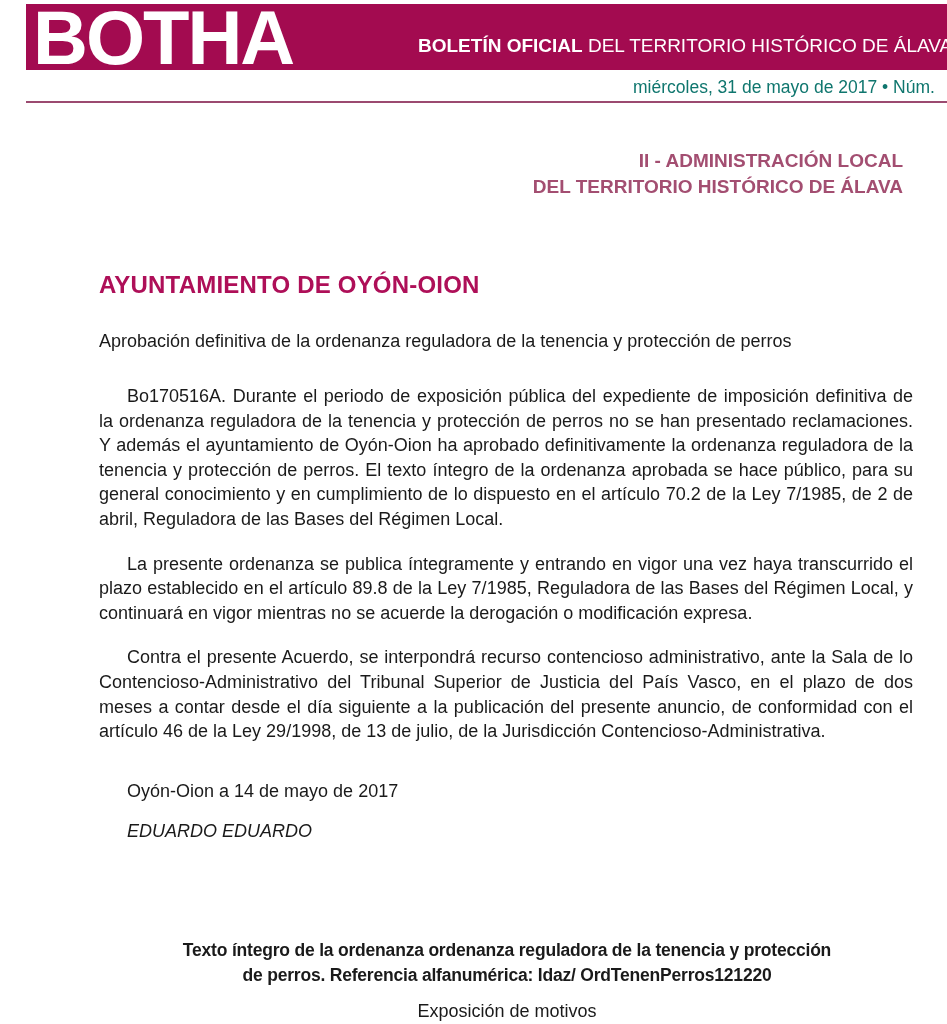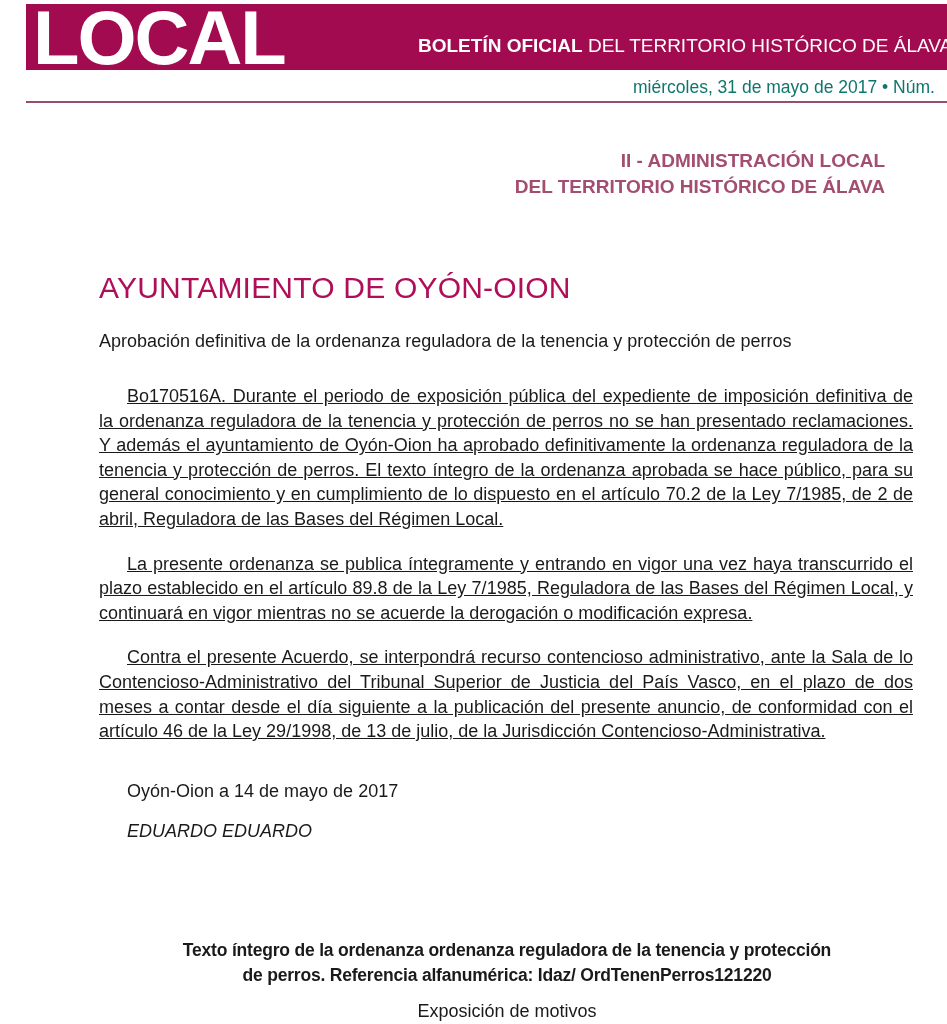--- a/index.html
+++ b/index.html
@@ -20,56 +20,56 @@
     font-size:19px; color:#ffffff; white-space:nowrap;
   }
   .masthead .mh-bold{font-weight:bold;}
   .dateline{
     position:absolute; left:633px; top:77px;
     font-size:17.5px; color:#0f766e; white-space:nowrap;
   }
   .rule{position:absolute; left:26px; top:101px; width:1400px; height:2px; background:#9b4a70;}
   
   .section-heading{
-    position:absolute; top:148px; right:62px;
+    position:absolute; top:148px; right:44px;
     text-align:right; font-weight:bold; font-size:19px; line-height:26px;
     color:#a34e71; white-space:nowrap;
   }
   
   .authority{
     position:absolute; left:99px; top:271px;
-    font-size:30px; color:#ae0f58; letter-spacing:0.2px; white-space:nowrap;
+    font-size:24px; color:#ae0f58; letter-spacing:0.2px; white-space:nowrap;font-weight:bold;
   }
   .doc-title{
     position:absolute; left:99px; top:331px;
     font-size:18px; font-weight:normal; color:#1a1a1a;
   }
   .body-text{
     position:absolute; left:99px; top:384px; width:814px;
-    font-size:18px; line-height:24.6px; text-align:justify;text-decoration:underline;
+    font-size:18px; line-height:24.6px; text-align:justify;
   }
   .para{text-indent:28px; margin:0 0 20px 0;}
   .signature{position:absolute; left:127px; top:778px; font-size:18px; line-height:27px;}
   .place-date{margin-bottom:13px;}
   .sig-role,.sig-name{font-style:italic;}
   
   .annex{position:absolute; left:60px; top:938px; width:894px; text-align:center;}
   .annex-line{
     font-weight:bold; font-size:17.5px; line-height:25px;
     letter-spacing:-0.2px; white-space:nowrap;
   }
   .annex-sub{margin-top:13px; font-size:18px;}
 </style>
 </head>
 <body>
 
 <div class="page">
 
   <div class="band">
-    <div class="logo">LOCAL</div>
+    <div class="logo">BOTHA</div>
     <div class="masthead">
       <span class="mh-bold">BOLETÍN OFICIAL</span>
       <span>DEL TERRITORIO HISTÓRICO DE ÁLAVA</span>
     </div>
   </div>
 
   <div class="dateline">miércoles, 31 de mayo de 2017 • Núm.</div>
   <div class="rule"></div>
 
   <div class="section-heading">

